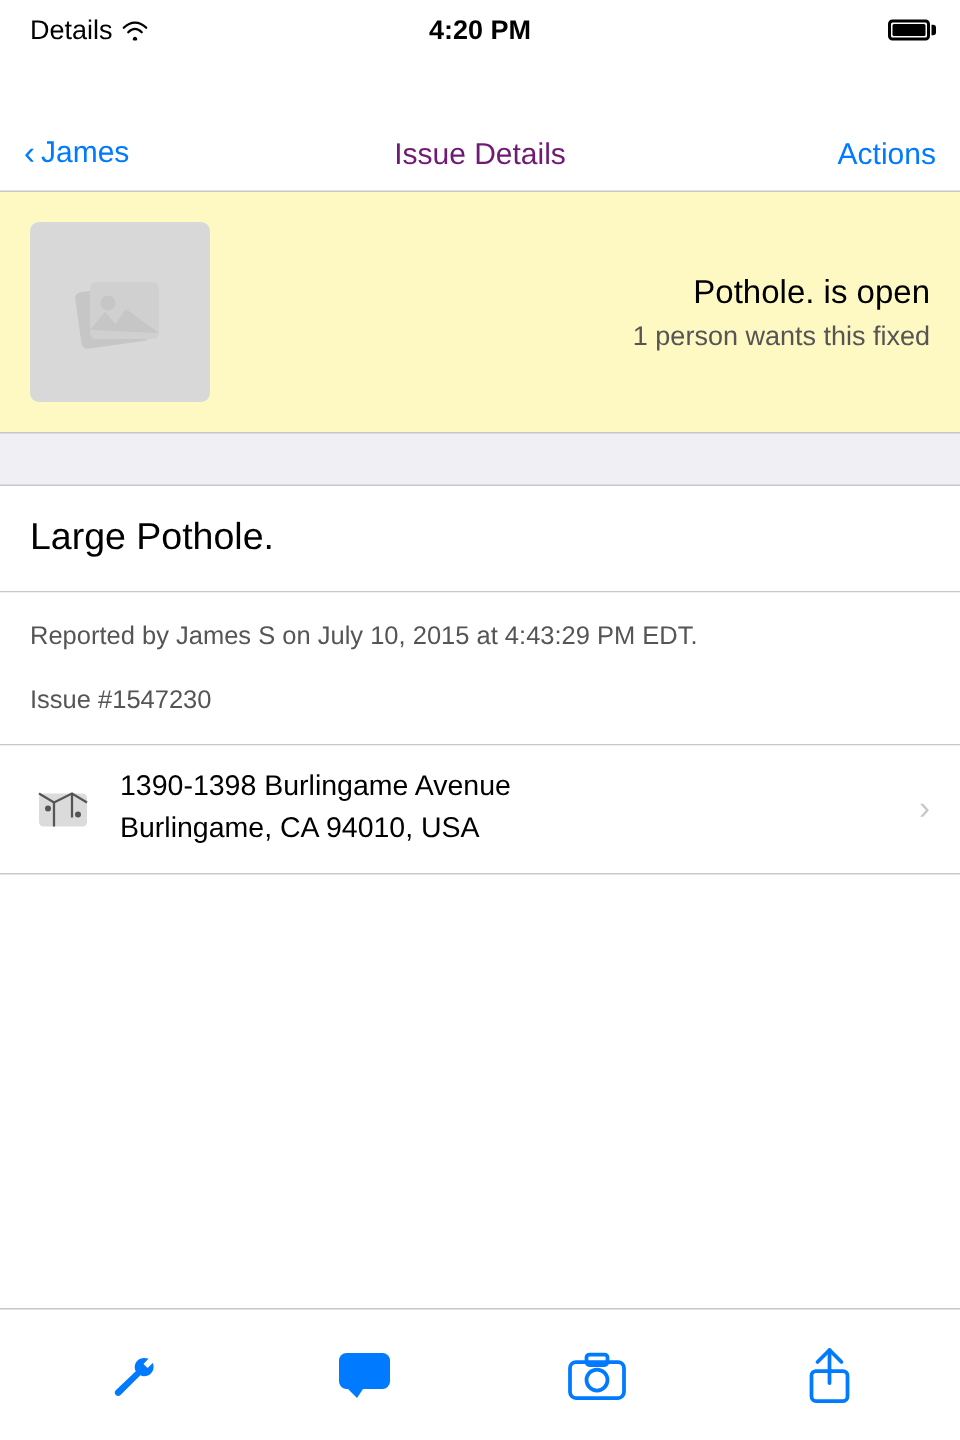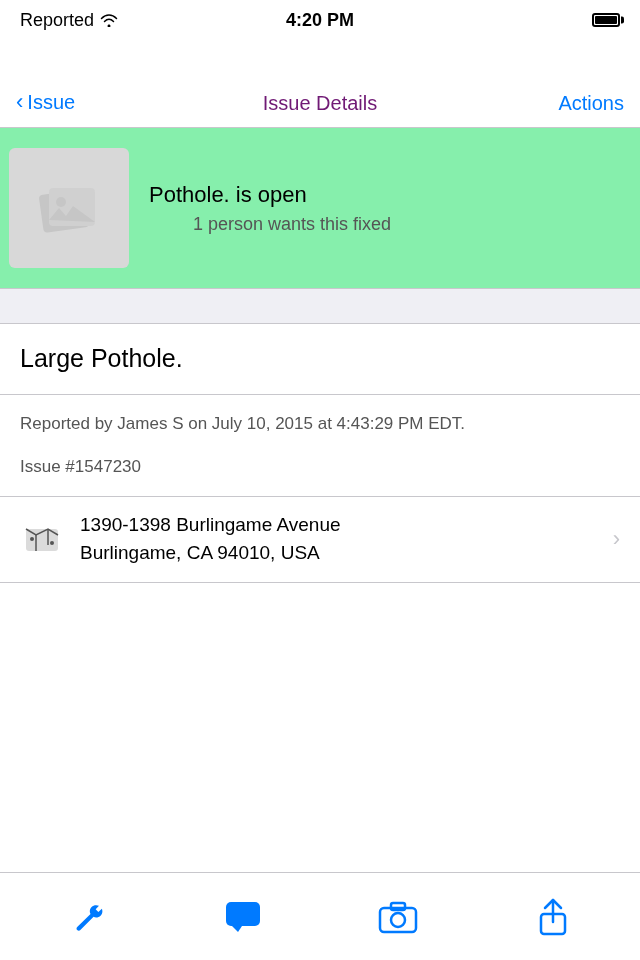--- a/index.html
+++ b/index.html
@@ -112,26 +112,27 @@
     }
 
     
     .content {
       background: #ffffff;
       flex: 1;
     }
 
     
     .issue-header {
-      background: #86efac;
-      padding: 20px 9px;
+      background: #fef9c3;
+      padding: 20px 20px;
       display: flex;
       align-items: center;
       gap: 20px;
       min-height: 120px;
+      text-align: right;
     }
     .issue-thumbnail {
       width: 120px;
       height: 120px;
       background: #d8d8d8;
       border-radius: 6px;
       flex-shrink: 0;
       display: flex;
       align-items: center;
       justify-content: center;
@@ -230,40 +231,40 @@
       width: 60px;
       height: 60px;
       cursor: pointer;
     }
   </style>
 </head>
 <body>
 
 <div class="status-bar">
   <div class="status-carrier">
-    <span>Reported</span>
+    <span>Details</span>
 
     <svg width="18" height="14" viewBox="0 0 18 14">
       <path d="M9 11.5 C9.8 11.5 10.5 12.2 10.5 13 C10.5 13.8 9.8 14.5 9 14.5 C8.2 14.5 7.5 13.8 7.5 13 C7.5 12.2 8.2 11.5 9 11.5Z" fill="#000"></path>
       <path d="M4.5 8.5 C5.9 7.1 7.4 6.3 9 6.3 C10.6 6.3 12.1 7.1 13.5 8.5" stroke="#000" stroke-width="1.5" fill="none" stroke-linecap="round"></path>
       <path d="M1.5 5.5 C3.7 3.2 6.2 2 9 2 C11.8 2 14.3 3.2 16.5 5.5" stroke="#000" stroke-width="1.5" fill="none" stroke-linecap="round"></path>
     </svg>
   </div>
   <div class="status-time">4:20 PM</div>
   <div class="status-right">
     <div class="battery-icon">
       <div class="battery-fill"></div>
     </div>
   </div>
 </div>
 
 <div class="nav-bar">
   <div class="nav-back">
     <span style="font-size:22px; font-weight:300;">‹</span>
-    <span>Issue</span>
+    <span>James</span>
   </div>
   <div class="nav-title">Issue Details</div>
   <div class="nav-actions">Actions</div>
 </div>
 
 <div class="content">
 
   <div class="issue-header">
     <div class="issue-thumbnail">
       <svg class="photo-icon-svg" width="72" height="60" viewBox="0 0 72 60">

